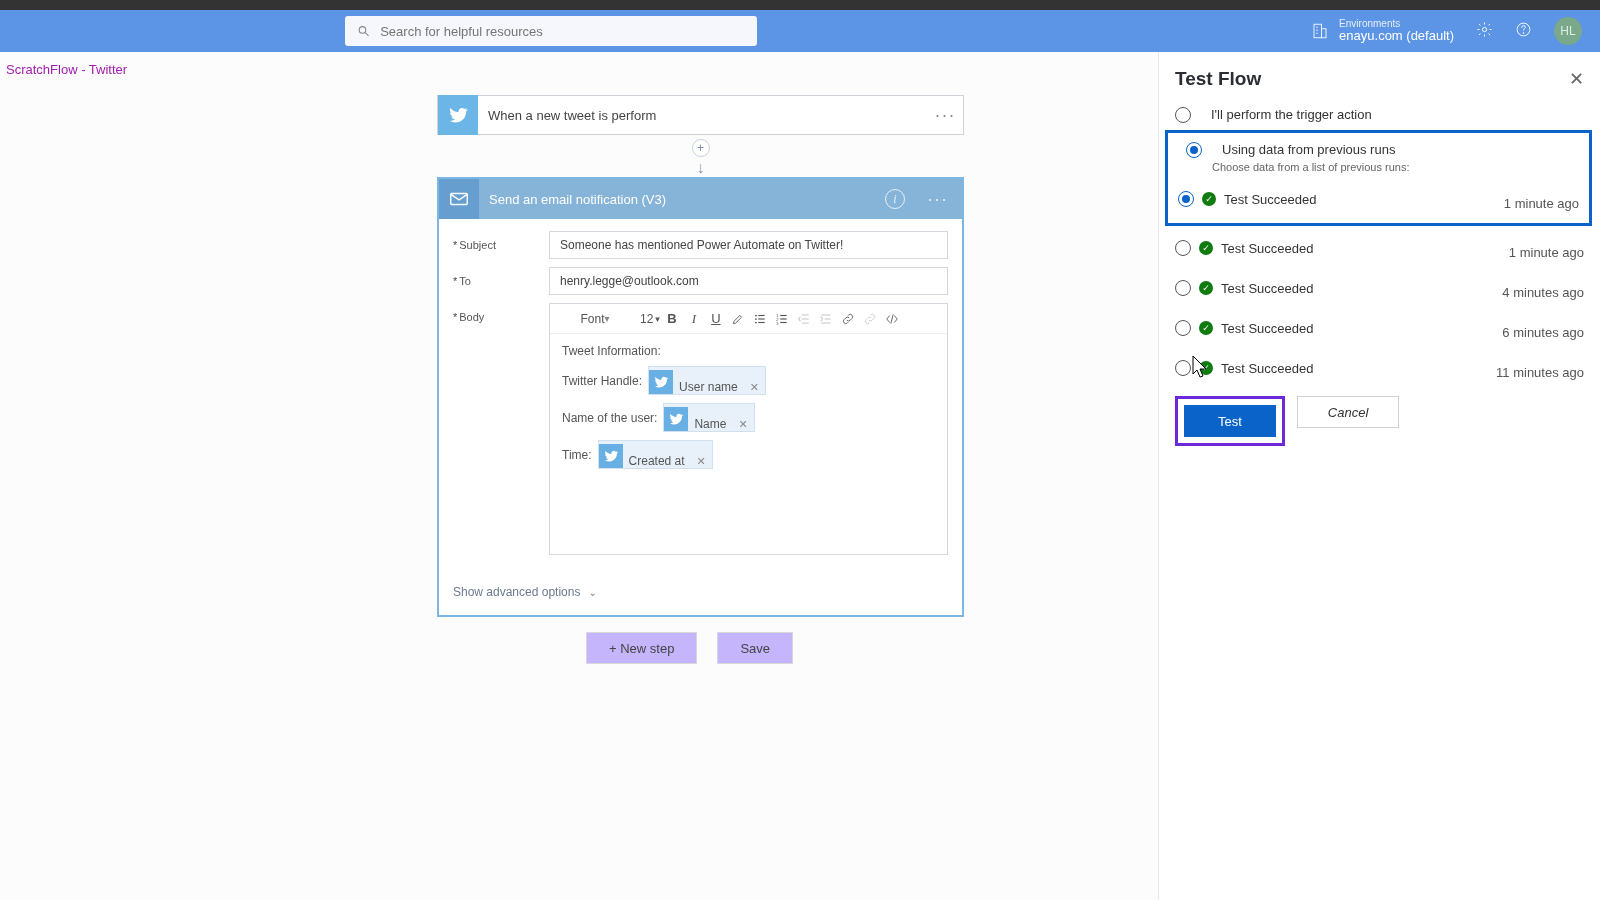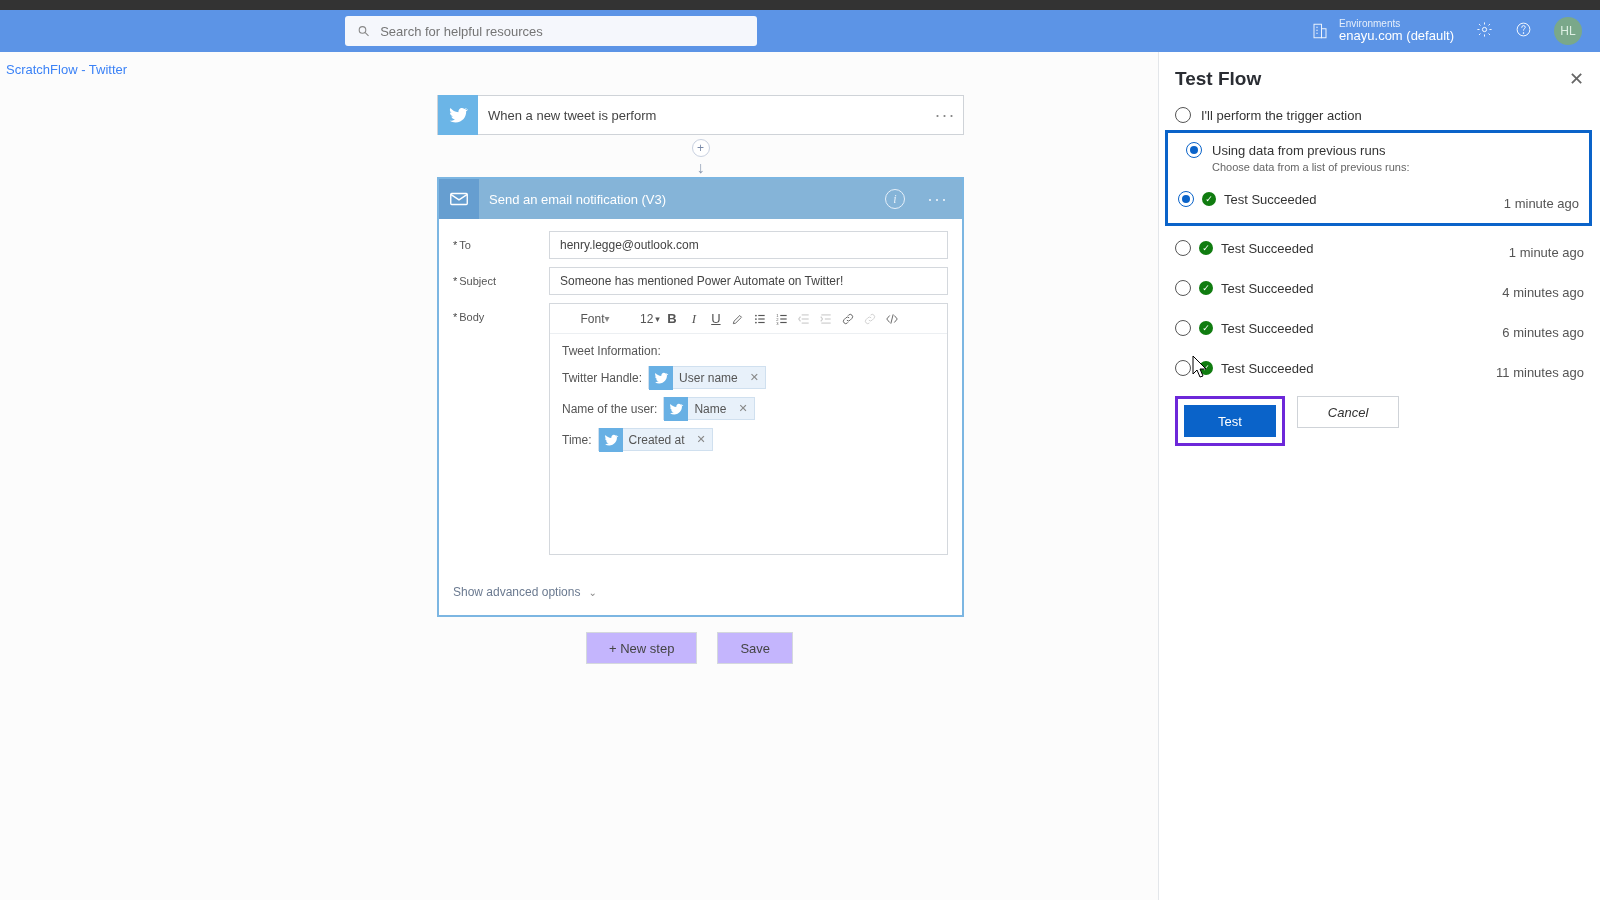--- a/index.html
+++ b/index.html
@@ -13,21 +13,21 @@
 .search-input { border: none; background: transparent; font-size: 13px; color: #0f172a; width: 100%; outline: none; }
 .appbar-right { position: absolute; right: 18px; display: flex; align-items: center; gap: 22px; color: #fff; }
 .env-block { display: flex; align-items: center; gap: 10px; }
 .env-text { line-height: 1.1; }
 .env-label { font-size: 10px; opacity: 0.85; }
 .env-value { font-size: 13px; text-align: right; }
 .icon-btn { color: #fff; font-size: 16px; cursor: pointer; }
 .avatar { width: 28px; height: 28px; border-radius: 50%; background: #7aa88a; color: #dff0e4; display: flex; align-items: center; justify-content: center; font-size: 12px; }
 
 
-.crumb { padding: 10px 6px; font-size: 13px; color: #3b82f6; }
+.crumb { padding: 10px 6px; font-size: 13px; color: #a21caf; }
 
 
 .canvas { position: relative; width: 100%; }
 
 .card { position: absolute; background: #fff; border: 1px solid #cfd3d8; }
 .trigger-card { left: 437px; top: 8px; width: 527px; height: 40px; display: flex; align-items: center; }
 .trigger-head { width: 40px; height: 40px; background: #6bb5e7; display: flex; align-items: center; justify-content: center; }
 .trigger-title { flex: 1; padding-left: 10px; font-size: 13px; color: #444; }
 .card-more { width: 36px; text-align: center; color: #888; font-size: 18px; letter-spacing: 1px; cursor: pointer; }
 
@@ -52,37 +52,37 @@
 .rte-toolbar { height: 30px; border-bottom: 1px solid #eceff2; display: flex; align-items: center; padding: 0 6px; gap: 2px; }
 .font-select { display: flex; align-items: center; border: 0; font-size: 12px; color: #555; width: 82px; justify-content: center; padding-right: 4px;}
 .size-select { display: flex; align-items: center; font-size: 12px; color: #555; }
 .tb-btn { width: 20px; height: 20px; display: flex; align-items: center; justify-content: center; color: #555; font-size: 13px; cursor: pointer; }
 .tb-btn.bold { font-weight: 700; }
 .tb-btn.italic { font-style: italic; font-family: Georgia, serif; }
 .tb-btn.underline { text-decoration: underline; }
 .tb-btn.disabled { color: #ccc; }
 .rte-content { min-height: 220px; padding: 10px 12px; font-size: 12px; color: #555; }
 .rte-line { display: flex; align-items: center; gap: 6px; margin: 8px 0; }
-.token { display: inline-flex; align-items: center; background: #e8f1fa; border: 1px solid #d0e0ef; height: 23px; font-size: 12px; color: #555; }
+.token { display: inline-flex; align-items: flex-end; background: #e8f1fa; border: 1px solid #d0e0ef; height: 29px; font-size: 12px; color: #555; }
 .token-icon { width: 24px; height: 24px; background: #68b0e4; display: flex; align-items: center; justify-content: center; }
 .token-label { padding: 0 6px; }
 .token-x { padding: 0 6px; color: #888; cursor: pointer; font-size: 11px; }
 
 .adv-row { padding: 14px 14px 16px 14px; font-size: 12px; color: #6b7a90; display: flex; align-items: center; gap: 8px; cursor: pointer; }
 
 .bottom-buttons { position: absolute; left: 586px; top: 545px; display: flex; gap: 20px; }
 .btn-outline { border: 1px solid #d4d8dd; background: #c4b5fd; height: 32px; padding: 0 22px; font-size: 13px; color: #444; cursor: pointer; }
 
 
 .panel { position: absolute; right: 0; top: 52px; width: 442px; height: 848px; background: #fff; border-left: 1px solid #e3e6ea; padding: 16px 0 0 0; }
 .panel-header { display: flex; align-items: center; justify-content: space-between; padding: 0 16px 12px 16px; }
 .panel-title { font-size: 19px; font-weight: 600; color: #2a2d33; }
 .close-x { font-size: 18px; color: #666; cursor: pointer; }
 
-.radio-row { display: flex; align-items: center; gap: 10px; padding: 5px 16px; font-size: 13px; color: #333; cursor: pointer; }
+.radio-row { display: flex; gap: 20px; padding: 5px 16px; font-size: 13px; color: #333; cursor: pointer; }
 .radio { width: 16px; height: 16px; border: 1.5px solid #555; border-radius: 50%; display: inline-flex; align-items: center; justify-content: center; flex-shrink: 0; }
 .radio.checked { border-color: #0a63c9; }
 .radio.checked::after { content: ""; width: 8px; height: 8px; background: #0a63c9; border-radius: 50%; }
 .radio-sub { font-size: 11px; color: #666; padding-left: 42px; margin-top: -2px; margin-bottom: 6px; }
 
 .highlight-box { border: 3px solid #0a63c9; margin: 2px 8px 2px 6px; padding: 4px 2px; }
 
 .run-list { padding: 0 8px; }
 .run-row { display: flex; align-items: center; gap: 8px; padding: 8px 8px; font-size: 13px; color: #333; cursor: pointer; }
 .run-row .radio { margin-right: 0px; }
@@ -180,26 +180,26 @@
             <path d="M3 7l9 6 9-6"></path>
           </svg>
       </div>
       <div class="action-title">Send an email notification (V3)</div>
       <div class="info-circle">i</div>
       <div class="action-more">···</div>
     </div>
 
     <div class="form-body">
       <div class="form-row">
+        <div class="form-label"><span class="req">*</span><span>Subject</span></div>
+        <input class="form-input" value="Someone has mentioned Power Automate on Twitter!" style="">
+      </div>
+      <div class="form-row">
         <div class="form-label"><span class="req">*</span><span>To</span></div>
         <input class="form-input" value="henry.legge@outlook.com" style="">
-      </div>
-      <div class="form-row">
-        <div class="form-label"><span class="req">*</span><span>Subject</span></div>
-        <input class="form-input" value="Someone has mentioned Power Automate on Twitter!" style="">
       </div>
       <div class="form-row">
         <div class="form-label"><span class="req">*</span><span>Body</span></div>
         <div class="rte">
           <div class="rte-toolbar">
             <div class="font-select">
                 <span>Font</span>
                 <span class="chev">▾</span>
               </div>
             <div class="size-select">

